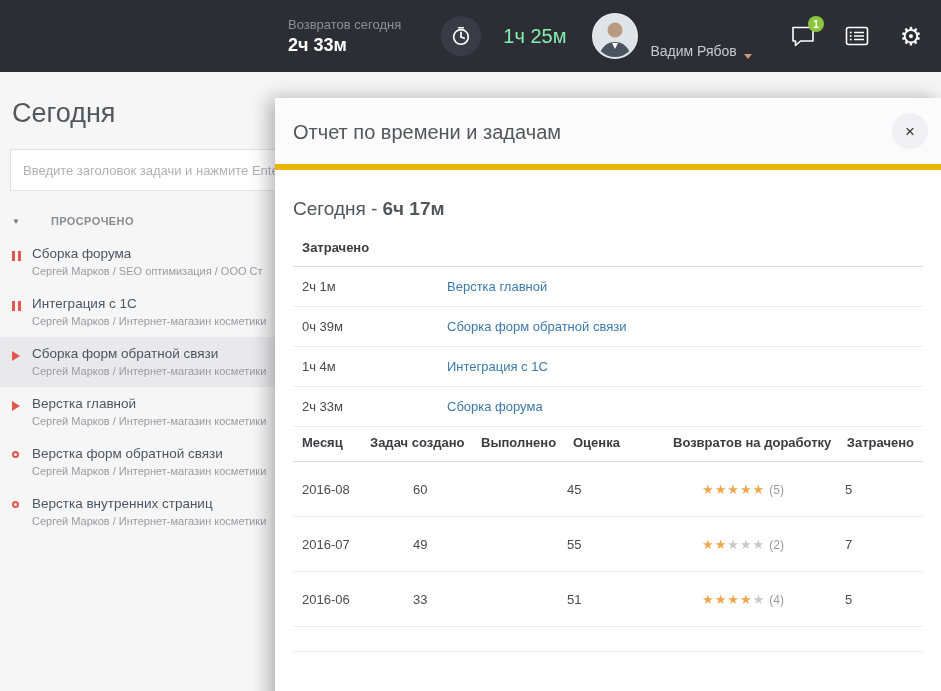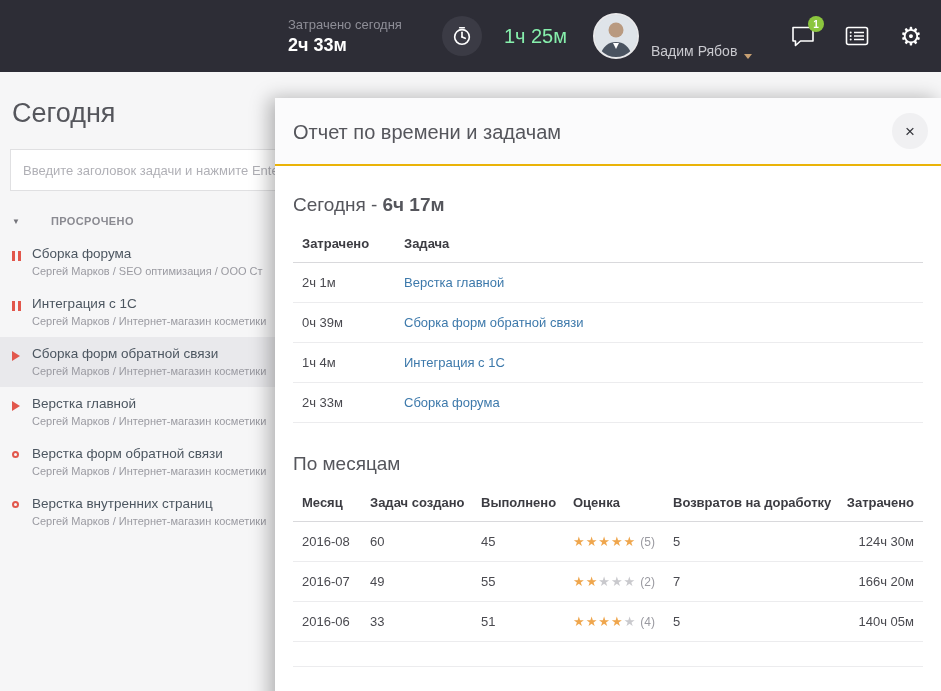--- a/index.html
+++ b/index.html
@@ -36,47 +36,47 @@
   .task-item.selected { background:#e9e9ec; }
   .task-title { font-size:13.5px; color:#4c5660; margin-bottom:4px; white-space:nowrap; }
   .task-subtitle { font-size:11px; color:#9a9aa1; white-space:nowrap; }
   .status-icon { position:absolute; left:12px; top:14px; }
   .status-icon.pause { width:9px; height:10px; background:linear-gradient(to right,#e2574c 0 3px,transparent 3px 6px,#e2574c 6px 9px); }
   .status-icon.play { width:0; height:0; border-left:8px solid #e2574c; border-top:5px solid transparent; border-bottom:5px solid transparent; }
   .status-icon.circle { width:7px; height:7px; border:2px solid #e2574c; border-radius:50%; }
 
   
   .panel { position:absolute; left:275px; top:0; right:0; bottom:0; background:#fff; box-shadow:-6px 0 18px rgba(0,0,0,.28); z-index:10; }
-  .panel-header { background:#fbfbfc; border-bottom:2px solid #eab308; padding:23px 92px 20px 18px; position:relative; }
+  .panel-header { background:#fbfbfc; border-bottom:6px solid #eab308; padding:23px 92px 20px 18px; position:relative; }
   .panel-title { font-size:20px; font-weight:400; color:#55565c; }
   .close-btn { position:absolute; right:13px; top:15px; width:36px; height:36px; border-radius:50%; background:#f0f0f2; border:none; color:#33343a; font-size:17px; cursor:pointer; line-height:1; }
   .panel-body { padding:8px 18px 0; }
   .sub-heading { font-size:19px; font-weight:400; color:#55565c; margin:20px 0 12px; }
   .sub-heading b { margin-left:5px; }
   .table { width:100%; font-size:13px; color:#4a4a50; }
   .t-head, .t-row { display:grid; align-items:center; }
   .t-head { font-weight:bold; color:#3c3c42; border-bottom:1px solid #d9d9dc; padding:8px 0 11px; }
-  .t-row { border-bottom:1px solid #ececee; padding:12px 0; }
+  .t-row { border-bottom:1px solid #ececee; padding:12px 0;gap:43px; }
   .cell, .t-head span { padding-left:9px; }
   .today-table .t-head, .today-table .t-row { grid-template-columns:102px 1fr; }
   .monthly-table .t-head, .monthly-table .t-row { grid-template-columns:68px 111px 92px 100px 172px 1fr; }
   .monthly-table .t-head span:last-child, .monthly-table .cell.right { text-align:right; padding-right:9px; }
   .monthly-heading { margin-top:30px; }
   .task-link { color:#3d79ab; text-decoration:none; cursor:pointer; }
   .stars { letter-spacing:1px; white-space:nowrap; }
   .stars .filled { color:#efa64d; }
   .stars .empty { color:#c9c9cd; }
   .star-count { color:#9a9aa1; font-size:12px; letter-spacing:0; margin-left:4px; }
 </style>
 </head>
 <body>
 
 <header class="topbar">
   <div class="spent-block">
-    <div class="spent-label">Затрачено сегодня</div>
+    <div class="spent-label">Возвратов сегодня</div>
     <div class="spent-value">2ч 33м</div>
   </div>
   <button class="timer-btn">
     <span style="display:flex">
       <svg width="22" height="22" viewBox="0 0 24 24">
           <circle cx="12" cy="13" r="8" fill="none" stroke="#fff" stroke-width="1.8"></circle>
           <line x1="12" y1="13" x2="12" y2="8" stroke="#fff" stroke-width="1.8" stroke-linecap="round"></line>
           <line x1="12" y1="13" x2="15.5" y2="14.5" stroke="#fff" stroke-width="1.8" stroke-linecap="round"></line>
           <line x1="9.5" y1="3" x2="14.5" y2="3" stroke="#fff" stroke-width="1.8" stroke-linecap="round"></line>
         </svg>
@@ -168,21 +168,20 @@
   <aside class="panel">
     <div class="panel-header">
       <h2 class="panel-title">Отчет по времени и задачам</h2>
       <button class="close-btn">×</button>
     </div>
     <div class="panel-body">
       <h3 class="sub-heading"><span>Сегодня -</span><b>6ч 17м</b></h3>
       <div class="table today-table">
         <div class="t-head">
           <span>Затрачено</span>
-          <span>Задача</span>
         </div>
         <div>
             <div class="t-row">
               <span class="cell">2ч 1м</span>
               <a class="cell task-link">Верстка главной</a>
             </div>
             <div class="t-row">
               <span class="cell">0ч 39м</span>
               <a class="cell task-link">Сборка форм обратной связи</a>
             </div>
@@ -190,21 +189,20 @@
               <span class="cell">1ч 4м</span>
               <a class="cell task-link">Интеграция с 1С</a>
             </div>
             <div class="t-row">
               <span class="cell">2ч 33м</span>
               <a class="cell task-link">Сборка форума</a>
             </div>
           </div>
       </div>
 
-      <h3 class="sub-heading monthly-heading">По месяцам</h3>
       <div class="table monthly-table">
         <div class="t-head">
           <span>Месяц</span>
           <span>Задач создано</span>
           <span>Выполнено</span>
           <span>Оценка</span>
           <span>Возвратов на доработку</span>
           <span>Затрачено</span>
         </div>
         <div>

